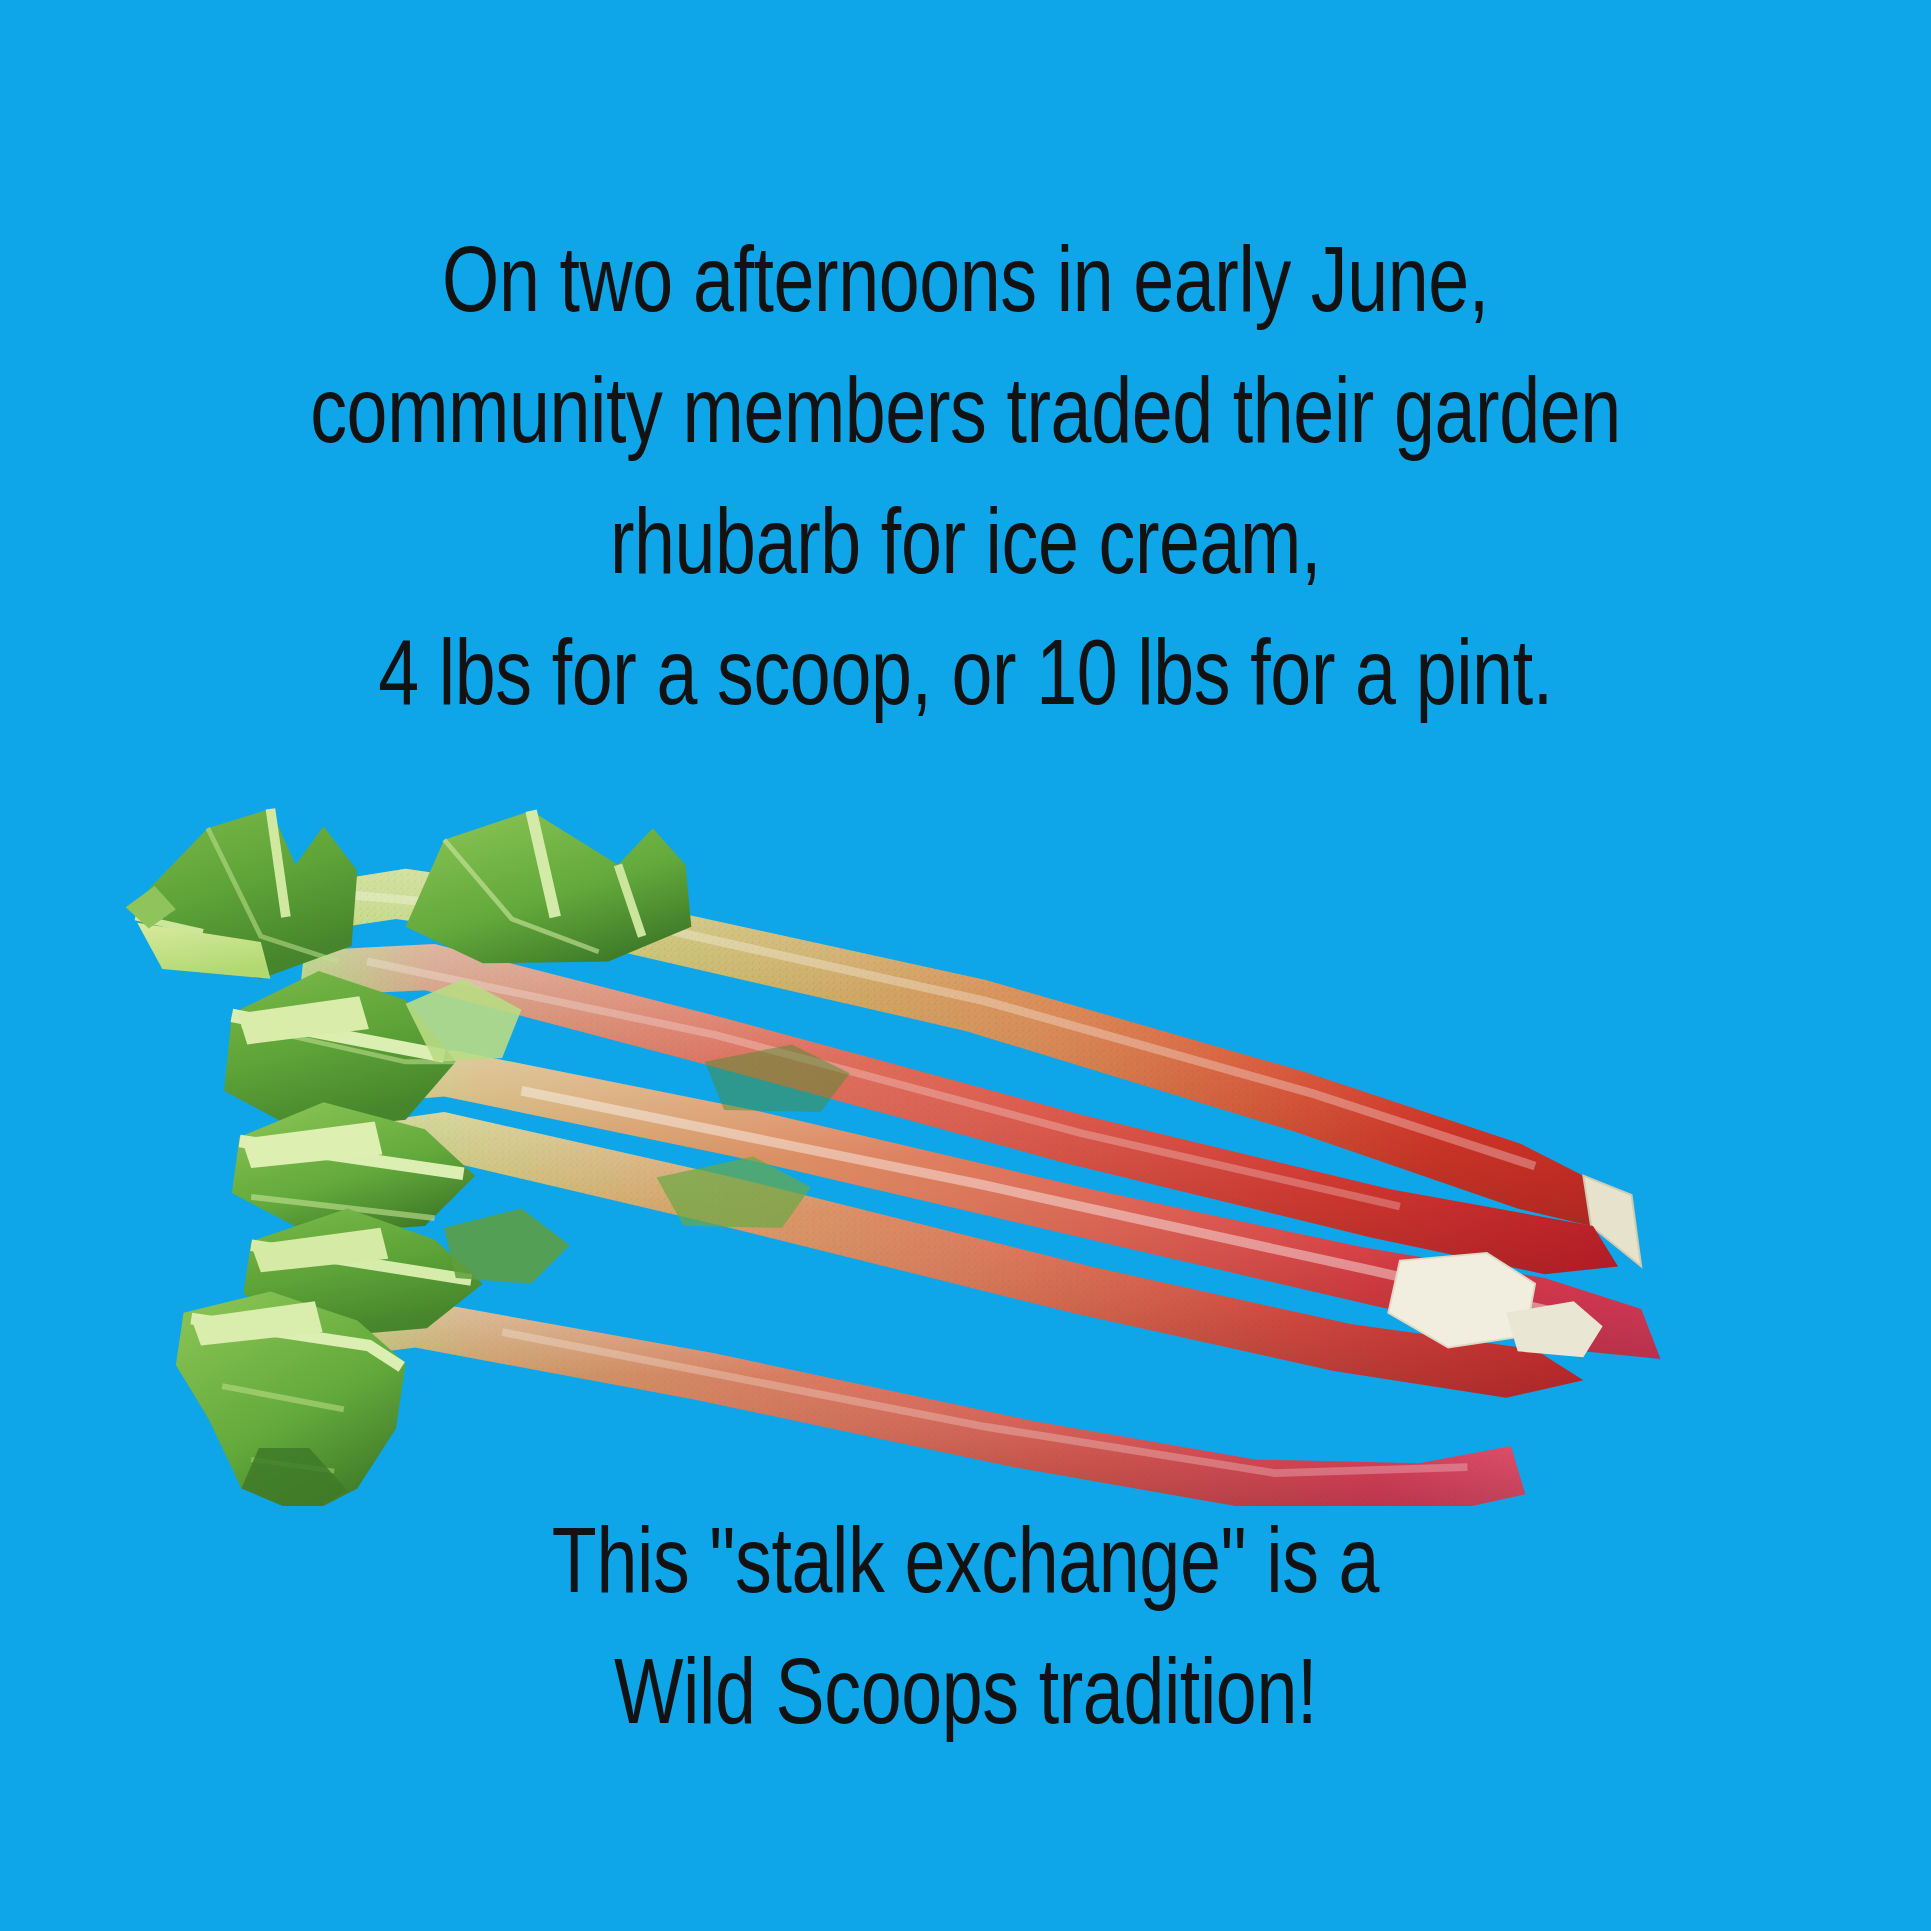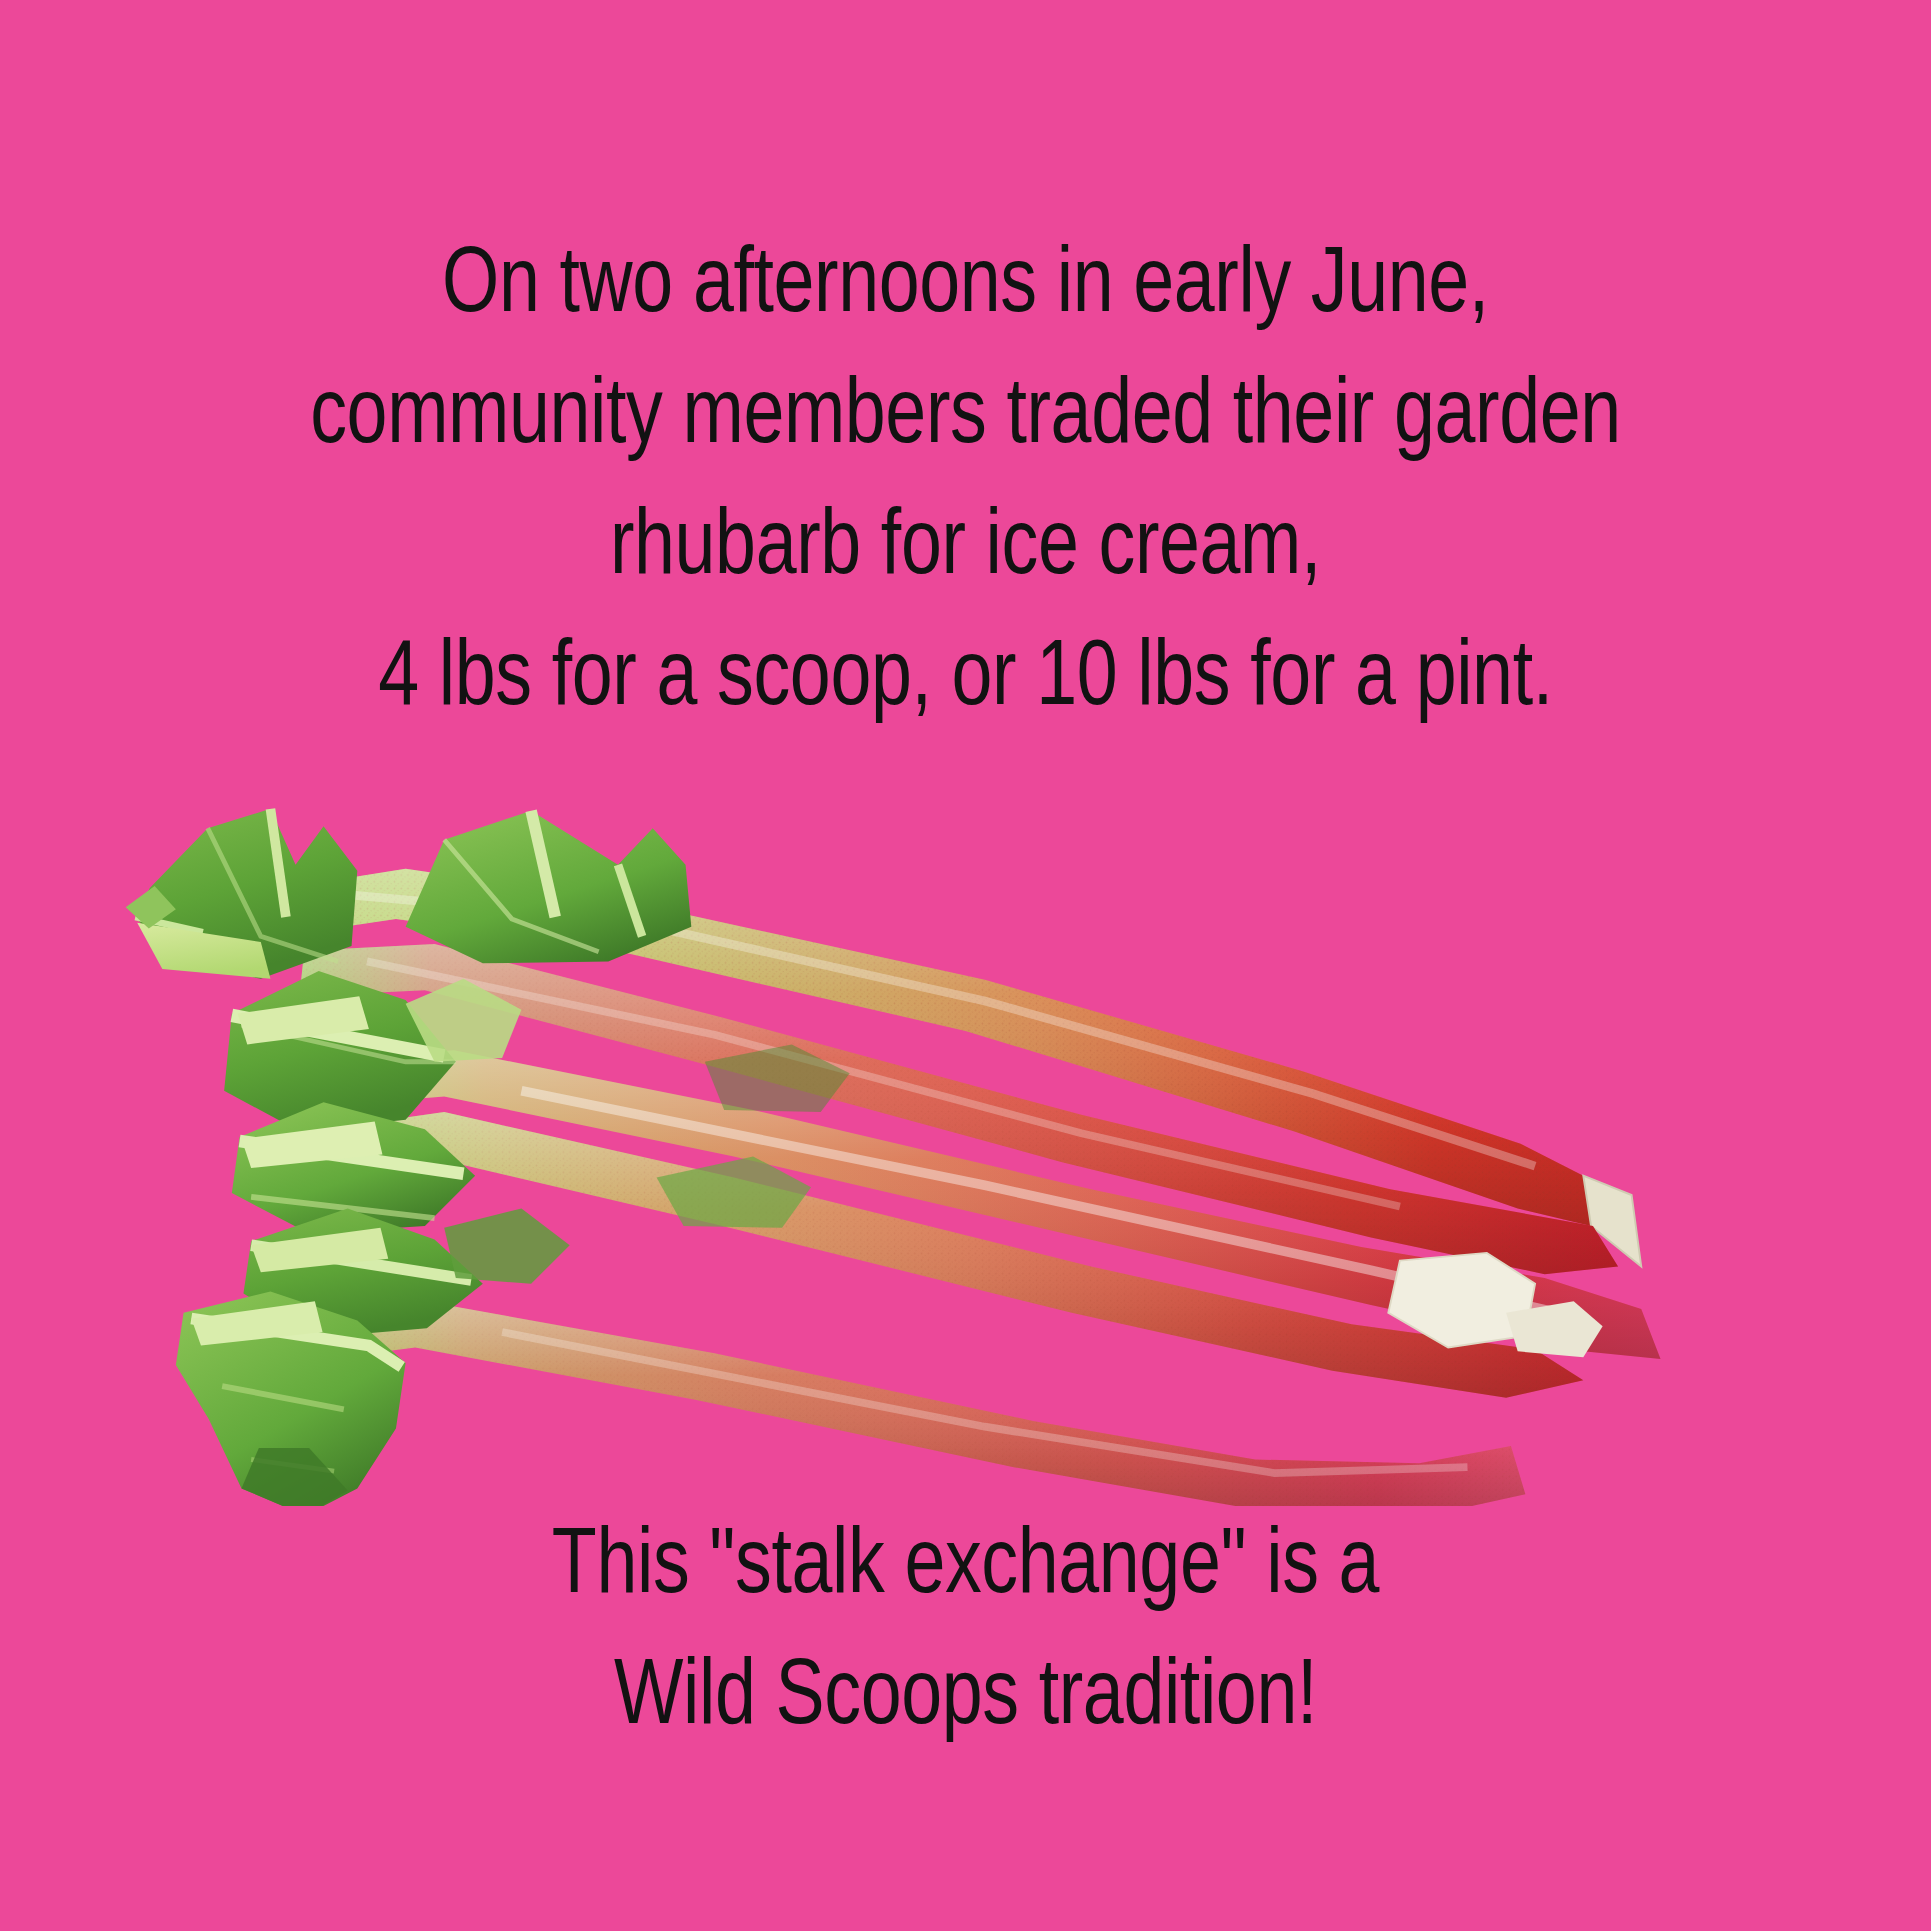--- a/index.html
+++ b/index.html
@@ -33,21 +33,21 @@
   #photo{
     position:absolute;
     left:116px;top:772px;
     width:1699px;height:734px;
   }
   #photo svg{display:block;width:100%;height:100%;}
 </style>
 </head>
 <body>
 
-<div id="canvas" style="background: #ec4899;">
+<div id="canvas" style="background: #0ea5e9;">
 
   <div id="top-text" class="textblock" style="color: rgb(18, 18, 18);">
     <span class="textline">On two afternoons in early June,</span>
     <span class="textline">community members traded their garden</span>
     <span class="textline">rhubarb for ice cream,</span>
     <span class="textline">4 lbs for a scoop, or 10 lbs for a pint.</span>
   </div>
 
   <div id="photo">
     <svg viewBox="0 0 1760 760" xmlns="http://www.w3.org/2000/svg">

